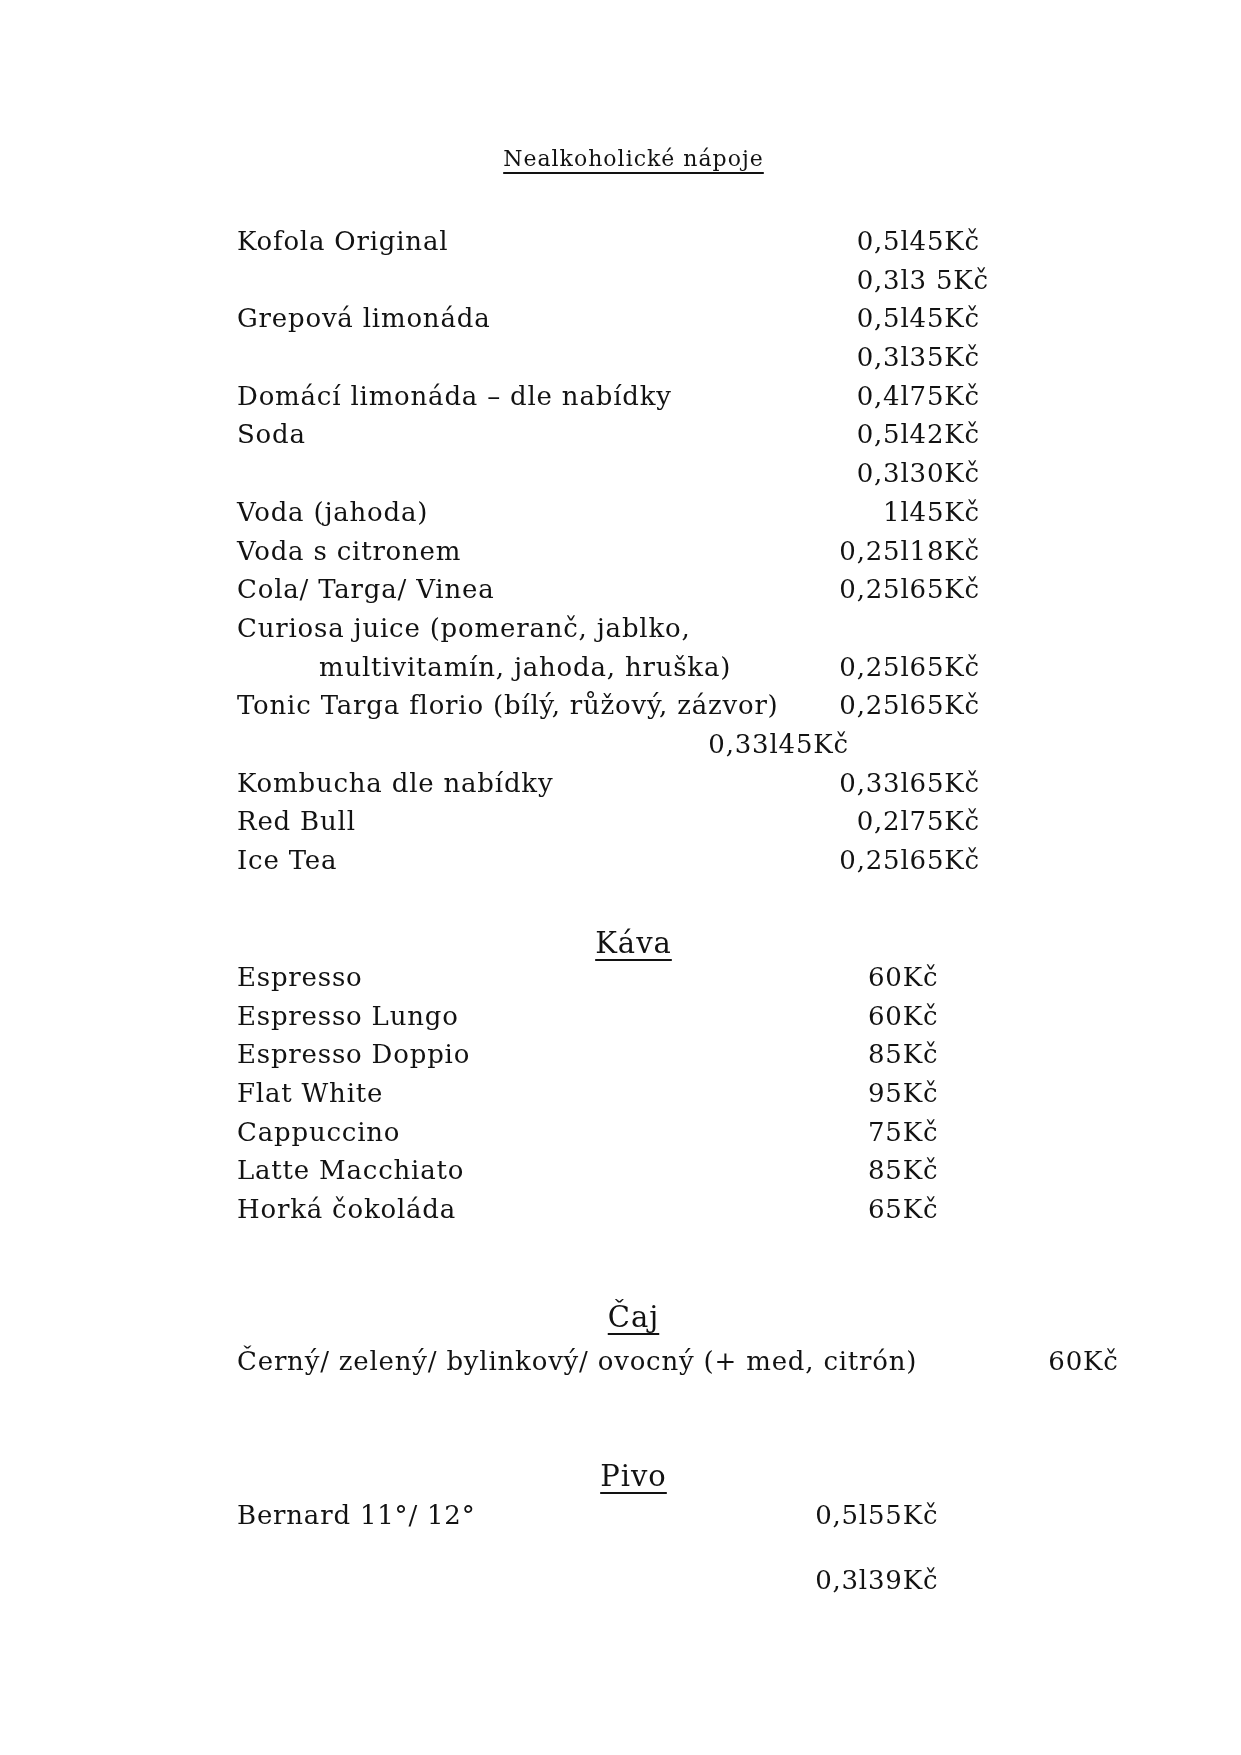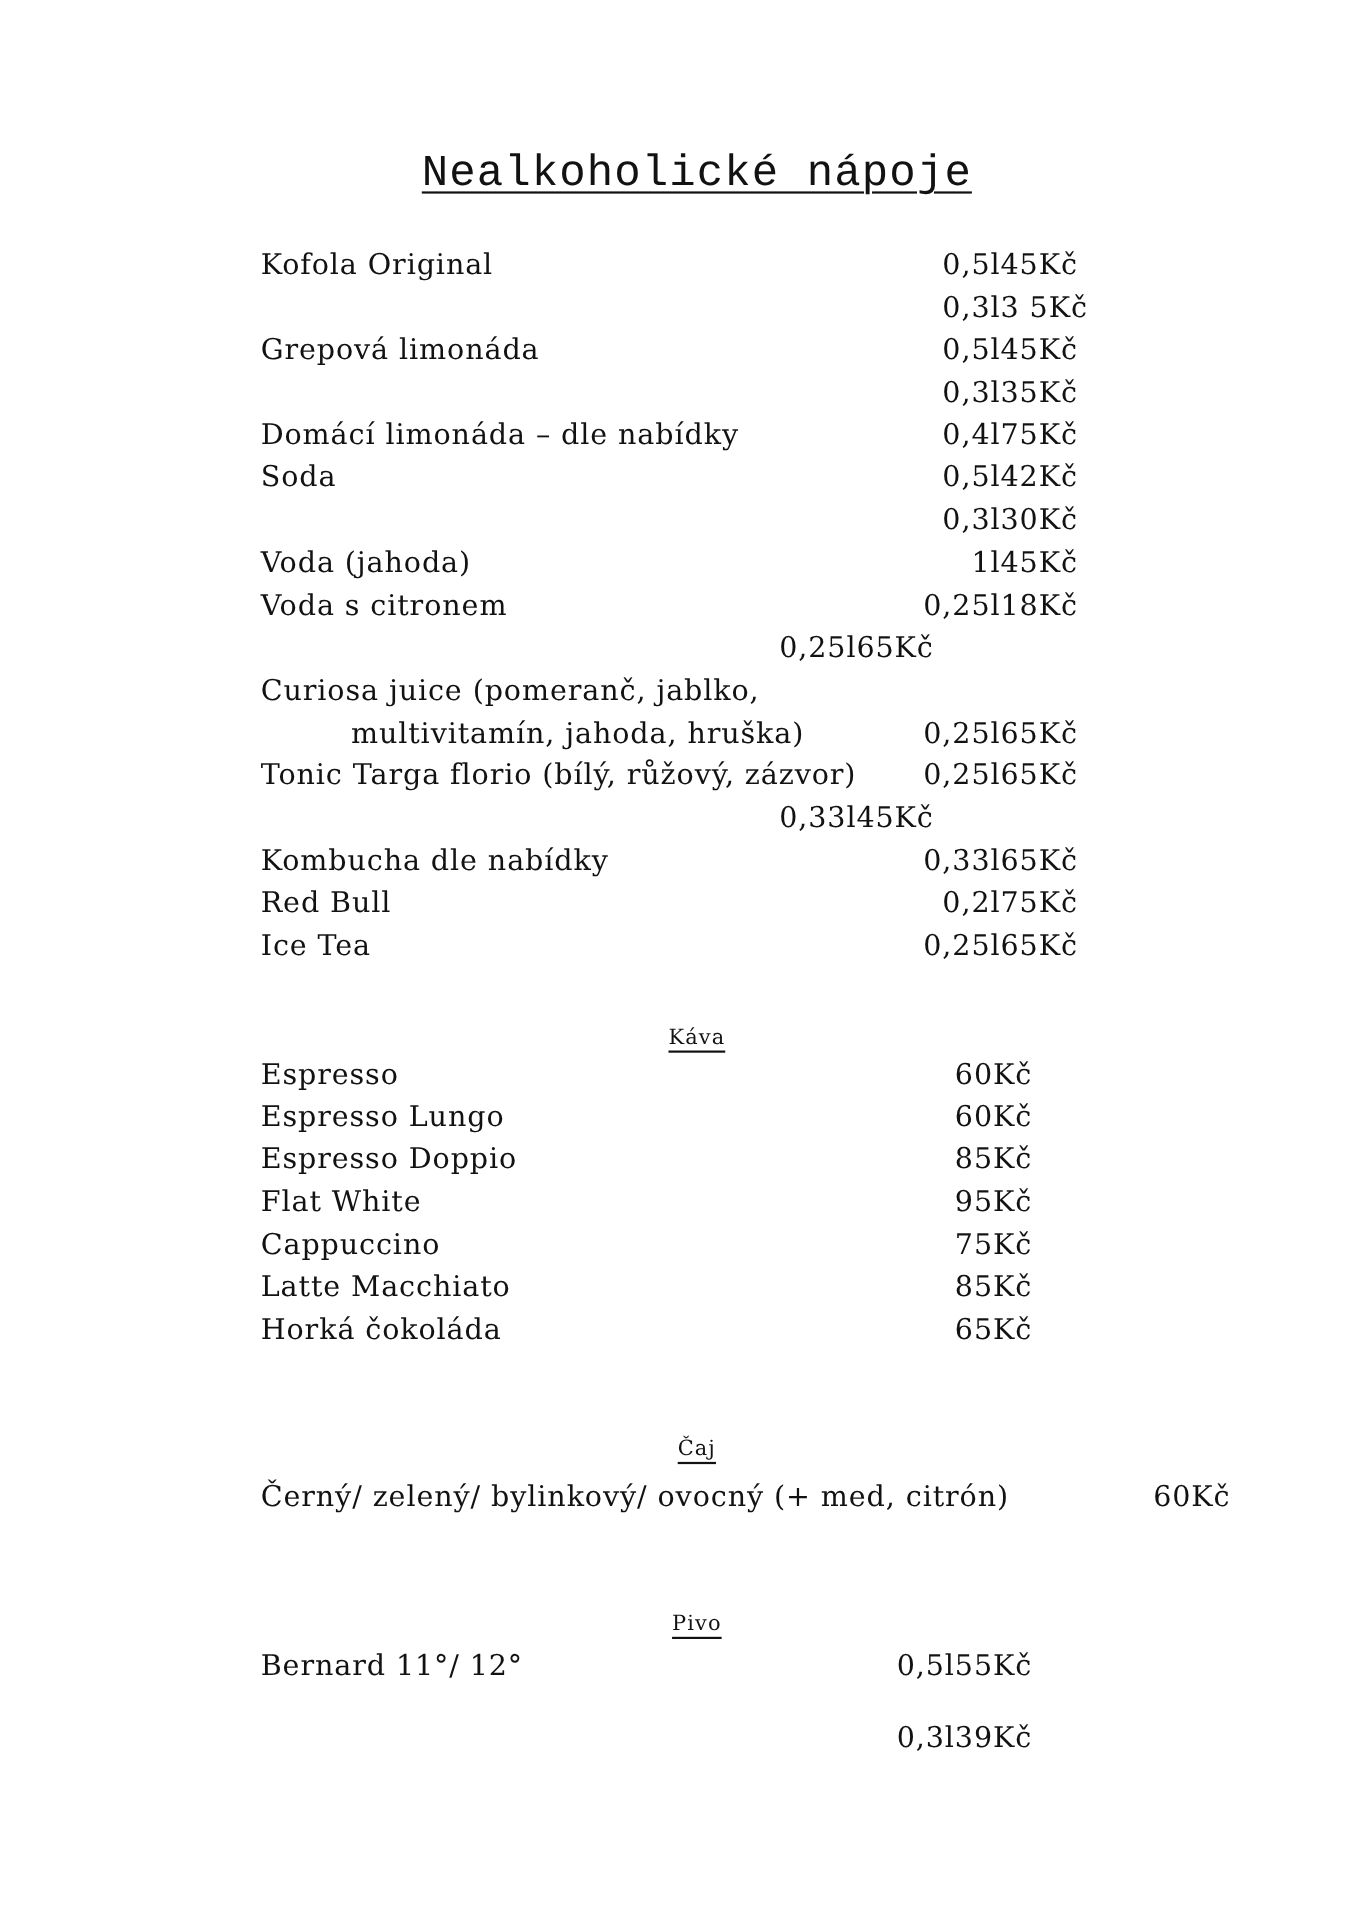--- a/index.html
+++ b/index.html
@@ -9,21 +9,21 @@
     background:#ffffff;
     margin:0 auto;
     font-family:"DejaVu Serif","Liberation Serif",serif;
     color:#121212;
     overflow:hidden;
   }
   .heading{
     position:absolute;
     left:237px;width:793px;
     text-align:center;
-    font-size:19px;
+    font-size:29px;
     font-weight:normal;
     margin:0;
     letter-spacing:1px;
     line-height:42px;
   }
   .heading span{
     text-decoration:underline;
     text-underline-offset:6px;
     text-decoration-thickness:2px;
   }
@@ -38,21 +38,21 @@
     grid-template-columns:1fr 131px 162px;
     align-items:baseline;
     font-size:26px;
     letter-spacing:0.8px;
     line-height:38.7px;
   }
   .name{white-space:nowrap;overflow:visible;}
   .name.indent{padding-left:82px;}
   .vol{text-align:right;white-space:nowrap;}
   .price{text-align:left;white-space:nowrap;}
-  #title{top:138px;font-size:40px;font-family:Liberation Mono, monospace;}
+  #title{top:138px;font-size:22px;}
   #rows-nonalcoholic{top:222px;}
   #heading-coffee{top:922px;}
   #rows-coffee{top:958px;}
   #heading-tea{top:1296px;}
   #rows-tea{top:1342px;}
   #heading-beer{top:1455px;}
   #rows-beer{top:1496px;gap:26px;}
 </style>
 </head>
 <body>
@@ -101,20 +101,21 @@
       <span class="name">Voda (jahoda)</span>
       <span class="vol">1l</span>
       <span class="price">45Kč</span>
     </div>
     <div class="row">
       <span class="name">Voda s citronem</span>
       <span class="vol">0,25l</span>
       <span class="price">18Kč</span>
     </div>
     <div class="row">
+      <span class="name">Cola/ Targa/ Vinea</span>
       <span class="vol">0,25l</span>
       <span class="price">65Kč</span>
     </div>
     <div class="row">
       <span class="name">Curiosa juice (pomeranč, jablko,</span>
       <span class="vol"></span>
       <span class="price"></span>
     </div>
     <div class="row">
       <span class="name indent">multivitamín, jahoda, hruška)</span>

